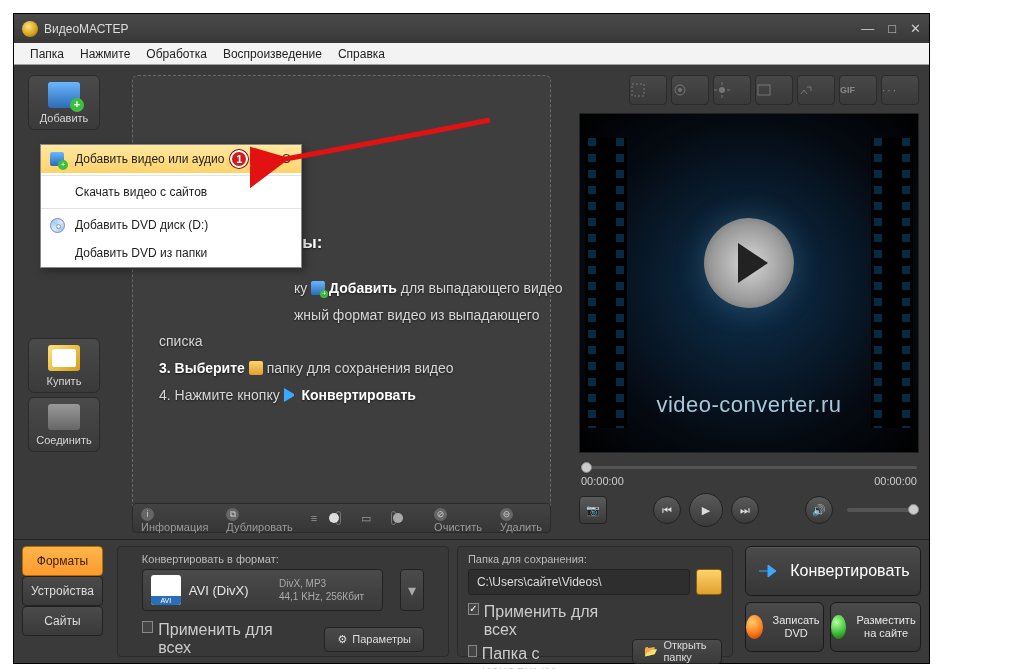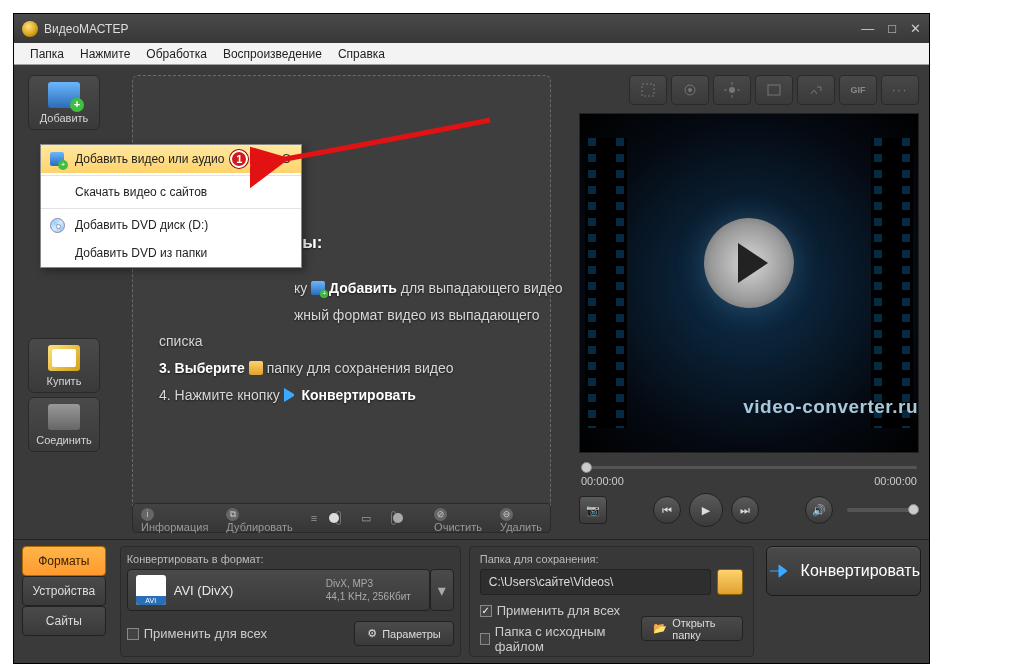--- a/index.html
+++ b/index.html
@@ -43,30 +43,30 @@
 .toolbar .tb-i { width: 13px; height: 13px; display: inline-block; vertical-align: -3px; margin-right: 4px; background:#666; border-radius:50%; font-size:9px; color:#ccc; text-align:center; line-height:13px;}
 .toolbar .pill { width: 30px; height: 14px; border: 1px solid #777; border-radius: 7px; position: relative; margin: 0 2px; display: inline-block; vertical-align: -3px;}
 .toolbar .pill::after { content:""; position:absolute; width:10px; height:10px; background:#aaa; border-radius:50%; top:1px; }
 .toolbar .pill.on::after { right:1px; background:#ddd; }
 .toolbar .pill.off::after { left:1px; }
 .toolbar .sep { flex: 1; }
 
 
 .preview { width: 360px; background: #3a3a3a; padding: 10px; display: flex; flex-direction: column; }
 .prev-tools { height: 32px; display: flex; gap: 4px; justify-content: flex-end; margin-bottom: 6px; }
-.pt { width: 38px; height: 30px; border: 1px solid #2a2a2a; border-radius: 4px; background: linear-gradient(#484848,#3a3a3a); display:flex; align-items:center; justify-content:center; color:#888; font-size:10px; cursor:pointer;}
+.pt { width: 38px; height: 30px; border: 1px solid #2a2a2a; border-radius: 4px; background: linear-gradient(#484848,#3a3a3a); display:flex; align-items:center; justify-content:flex-start; color:#888; font-size:10px; cursor:pointer;}
 .pt svg { opacity: 0.6; }
 .video { flex: 1; background: radial-gradient(ellipse at center, #0e3250 0%, #050a12 68%, #000 100%); border: 1px solid #222; position: relative; overflow: hidden;}
 .filmstrip { position: absolute; width: 42px; top: 7%; bottom: 7%; background: #000; }
 .filmstrip.left { left: 5px;} .filmstrip.right { right: 5px;}
 .filmstrip::before, .filmstrip::after { content:""; position:absolute; top:0; bottom:0; width:8px; background: repeating-linear-gradient(to bottom, #062a42 0, #062a42 8px, #000 8px, #000 16px);}
 .filmstrip::before { left: 3px;} .filmstrip::after { right:3px;}
 .playcirc { position:absolute; left:50%; top:44%; transform:translate(-50%,-50%); width:90px; height:90px; border-radius:50%; background: radial-gradient(circle,#d8d8d8 0%,#999 60%,#555 100%); display:flex; align-items:center; justify-content:center; box-shadow: 0 0 30px rgba(120,180,220,0.25);}
 .playcirc::after { content:""; width:0; height:0; border-left:30px solid #222; border-top:20px solid transparent; border-bottom:20px solid transparent; margin-left:8px;}
-.vcr { position:absolute; bottom:34px; left:0; right:0; text-align:right; color:#a8c8da; font-size:19px; letter-spacing:0.5px;font-weight:bold;}
+.vcr { position:absolute; bottom:34px; left:0; right:0; text-align:center; color:#a8c8da; font-size:22px; letter-spacing:0.5px;}
 .pslider { height: 8px; margin: 10px 2px 2px; position: relative; }
 .pslider .track { height: 3px; background: #555; border-radius: 2px; position: absolute; left:0; right:0; top:3px;}
 .pslider .thumb { width:11px; height:11px; background:#ccc; border-radius:50%; position:absolute; left:0; top:-1px; border:1px solid #888;}
 .ptime { display: flex; justify-content: space-between; color:#ccc; font-size:11px; margin: 2px 2px 4px;}
 .pctrls { display:flex; align-items:center; gap:8px; padding: 2px 0;}
 .pc-btn { width: 28px; height: 28px; border-radius:50%; background: linear-gradient(#5a5a5a,#3a3a3a); border:1px solid #222; display:flex; align-items:center; justify-content:center; color:#ddd; cursor:pointer; font-size:11px;}
 .pc-btn.big { width:34px; height:34px;}
 .pc-btn.frame { border-radius:4px;}
 .pc-gap { width: 30px;}
 .vslider { flex:1; height:4px; background:#555; border-radius:2px; position:relative; margin-left:6px;}
@@ -88,31 +88,31 @@
 
 
 .arrow-svg { position:absolute; left: 236px; top: 94px; z-index: 60; pointer-events:none;}
 
 
 .bottom { position: absolute; left:0; right:0; bottom:0; height: 124px; background: #3a3a3a; border-top: 1px solid #222; display:flex;}
 .tabs { width: 100px; display:flex; flex-direction:column; padding: 6px 6px 6px 8px; gap:0;}
 .tab { height: 30px; border-radius: 4px; background: linear-gradient(#4a4a4a,#3a3a3a); border:1px solid #222; color:#ddd; font-size:12px; display:flex; align-items:center; justify-content:center; cursor:pointer;}
 .tab.active { background: linear-gradient(#ffb54a,#ff9a2e); color:#3a2200; border-color:#b36b00;}
 
-.panel-conv { width: 350px; padding: 6px 6px; border:1px solid #2a2a2a; border-radius:4px; margin: 6px 4px 6px 8px; background:#383838; position:relative;}
+.panel-conv { width: 350px; padding: 6px 24px; border:1px solid #2a2a2a; border-radius:4px; margin: 6px 4px 6px 8px; background:#383838; position:relative;}
 .panel-conv .lbl, .panel-save .lbl { font-size:11px; color:#bbb; margin-bottom:4px; }
-.fmt-row { display:flex; align-items:center; gap:0;}
+.fmt-row { display:flex; align-items:center; gap:17px;}
 .fmt-box { flex:1; height:42px; background: linear-gradient(#4a4a4a,#3a3a3a); border:1px solid #222; border-radius:4px; display:flex; align-items:center; padding: 0 8px; cursor:pointer;}
 .fmt-box .fm-ic { width:30px; height:30px; background:#fff; border-radius:3px; margin-right:8px; position:relative;}
 .fmt-box .fm-ic::after { content:"AVI"; position:absolute; bottom:0; left:0; right:0; background:#2a6fb5; color:#fff; font-size:7px; text-align:center; padding:1px 0; border-radius: 0 0 3px 3px;}
 .fmt-box .fm-name { color:#e8e8e8; font-size:13px;}
 .fmt-box .fm-det { color:#aaa; font-size:10px; margin-left:auto; line-height:1.3; text-align: left; width: 95px;}
 .fmt-drop { width:24px; height:42px; background: linear-gradient(#4a4a4a,#3a3a3a); border:1px solid #222; border-radius:4px; color:#aaa; display:flex; align-items:center; justify-content:center; cursor:pointer;}
 .row2 { display:flex; align-items:center; margin-top: 10px; gap: 12px;}
-.chk { display:flex; align-items:center; gap:5px; color:#ccc; font-size:13px; cursor:pointer;}
+.chk { display:flex; align-items:flex-start; gap:5px; color:#ccc; font-size:16px; cursor:pointer;}
 .chk .box { width:12px; height:12px; border:1px solid #888; background:#444;}
 .chk .box.on::after { content:"✓"; color:#fff; font-size:10px; display:block; line-height:10px; text-align:center;}
 .small-btn { height: 25px; padding: 0 12px; background: linear-gradient(#4a4a4a,#3a3a3a); border:1px solid #222; border-radius: 4px; color:#ddd; font-size:11px; display:flex; align-items:center; gap:5px; cursor:pointer;}
 
 .panel-save { width: 292px; padding: 6px 10px; border:1px solid #2a2a2a; border-radius:4px; margin: 6px 4px; background:#383838;}
 .path-row { display:flex; gap:6px; align-items:center;}
 .path-box { flex:1; height:26px; background:#2e2e2e; border:1px solid #222; border-radius:3px; color:#ddd; font-size:12px; padding: 0 8px; display:flex; align-items:center;}
 .fold-btn { width:26px; height:26px; background: linear-gradient(#ffd36b,#e0a030); border:1px solid #8a6000; border-radius:3px; cursor:pointer;}
 .save-rows { display: flex; align-items: center; gap: 14px; margin-top: 8px; font-size: 11px;}
 .save-rows .col { display:flex; flex-direction:column; gap:6px;}
@@ -358,15 +358,25 @@
       </div>
     </div>
 
     <div class="panel-actions">
       <div class="big-btn">
         <svg class="conv-ic" viewBox="0 0 24 24">
             <path d="M3,12 L16,12 M12,6 L20,12 L12,18 Z" fill="#3ba9ff" stroke="#3ba9ff"></path>
           </svg>
         <span>Конвертировать</span>
       </div>
+      <div class="row-btns">
+        <div class="mid-btn">
+          <span class="disc orange"></span>
+          <span>Записать DVD</span>
+        </div>
+        <div class="mid-btn">
+          <span class="disc green"></span>
+          <span>Разместить на сайте</span>
+        </div>
+      </div>
     </div>
   </div>
 </div>
 
 </body></html>

